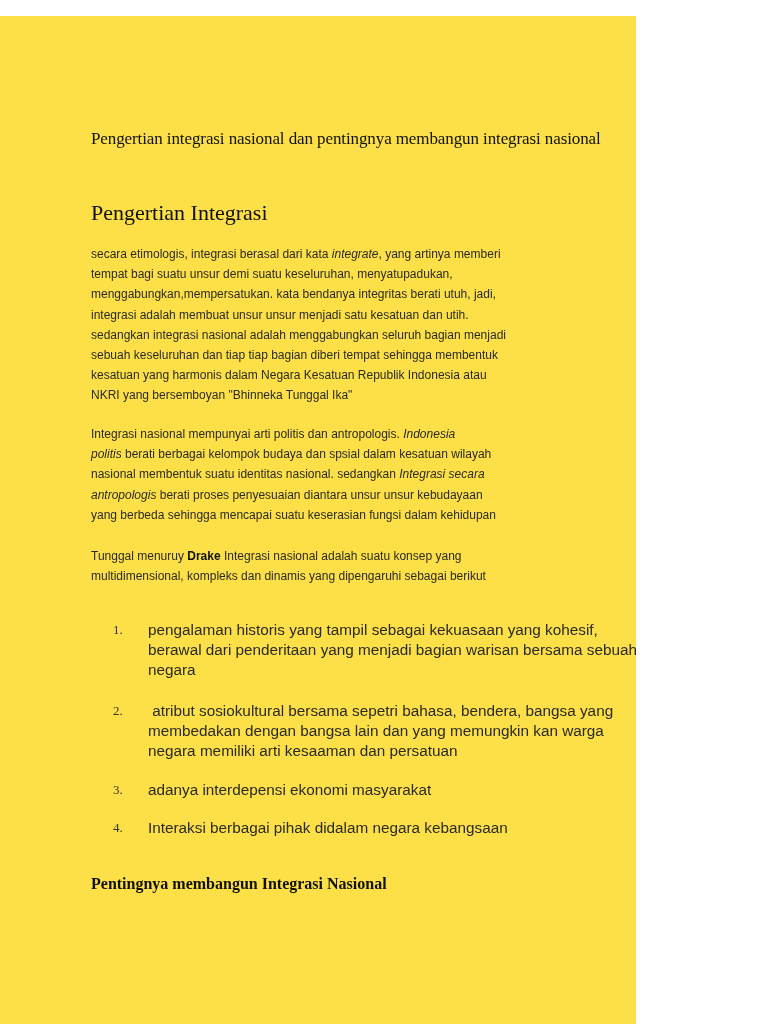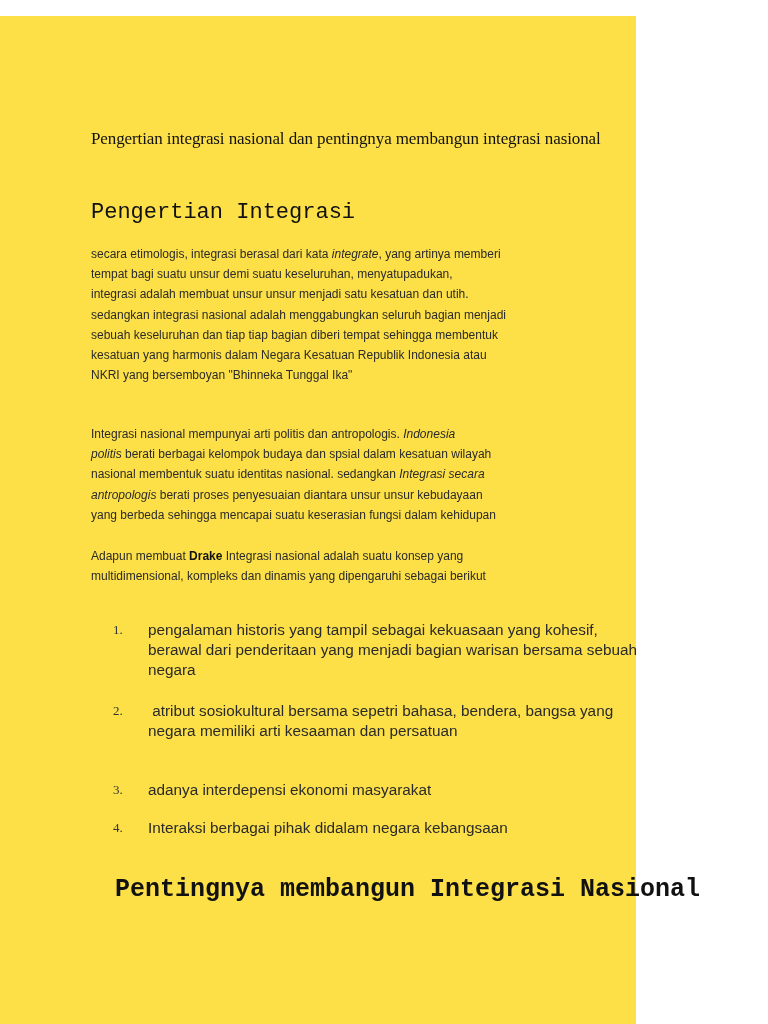--- a/index.html
+++ b/index.html
@@ -5,24 +5,24 @@
   html, body { margin: 0; padding: 0; background: #ffffff; }
   body { width: 768px; height: 1024px; position: relative; overflow: hidden; }
   .page { position: absolute; left: 0; top: 16px; width: 636px; height: 1024px; background: #fde047; }
   .doc-title {
     position: absolute; left: 91px; top: 113px;
     font-family: "Liberation Serif", serif; font-size: 17px; color: #111;
     white-space: nowrap; letter-spacing: -0.1px;
   }
   .h2 {
     position: absolute; left: 91px;
-    font-family: Liberation Mono, monospace; font-size: 22px; color: #111;
+    font-family: Liberation Serif, serif; font-size: 22px; color: #111;
     white-space: nowrap;
   }
-  .h2.bold { font-weight: bold; font-size: 25px; margin-left: 24px; }
+  .h2.bold { font-weight: bold; font-size: 16px; }
   .para {
     position: absolute; left: 91px; width: 600px;
     font-family: "Liberation Sans", sans-serif; font-size: 12px; line-height: 20.2px; color: #2a2a2a;
   }
   .para .line { display: block; white-space: nowrap; }
   .para i { font-style: italic; }
   .para b { font-weight: bold; color: #111; }
   .list { position: absolute; left: 91px; width: 600px; font-family: "Liberation Sans", sans-serif; font-size: 15.3px; line-height: 20.2px; color: #2a2a2a; }
   .li { position: absolute; left: 0; }
   .li .num { position: absolute; left: 22px; width: 20px; font-family: "Liberation Serif", serif; font-size: 13px; color: #333; }
@@ -34,53 +34,55 @@
 
 <div class="page">
 
   <div class="doc-title">Pengertian integrasi nasional dan pentingnya membangun integrasi nasional</div>
 
   <div class="h2" style="top:184px;">Pengertian Integrasi</div>
 
   <div class="para" style="top:228px;">
     <span class="line"><span>secara etimologis, integrasi berasal dari kata </span><i>integrate</i><span>, yang artinya memberi</span></span>
     <span class="line">tempat bagi suatu unsur demi suatu keseluruhan, menyatupadukan,</span>
+    <span class="line">menggabungkan,mempersatukan. kata bendanya integritas berati utuh, jadi,</span>
     <span class="line">integrasi adalah membuat unsur unsur menjadi satu kesatuan dan utih.</span>
     <span class="line">sedangkan integrasi nasional adalah menggabungkan seluruh bagian menjadi</span>
     <span class="line">sebuah keseluruhan dan tiap tiap bagian diberi tempat sehingga membentuk</span>
     <span class="line">kesatuan yang harmonis dalam Negara Kesatuan Republik Indonesia atau</span>
     <span class="line">NKRI yang bersemboyan "Bhinneka Tunggal Ika"</span>
   </div>
 
   <div class="para" style="top:408px;">
     <span class="line"><span>Integrasi nasional mempunyai arti politis dan antropologis. </span><i>Indonesia</i></span>
     <span class="line"><i>politis</i><span> berati berbagai kelompok budaya dan spsial dalam kesatuan wilayah</span></span>
     <span class="line"><span>nasional membentuk suatu identitas nasional. sedangkan </span><i>Integrasi secara</i></span>
     <span class="line"><i>antropologis</i><span> berati proses penyesuaian diantara unsur unsur kebudayaan</span></span>
     <span class="line">yang berbeda sehingga mencapai suatu keserasian fungsi dalam kehidupan</span>
   </div>
 
   <div class="para" style="top:530px;">
-    <span class="line"><span>Adapun membuat </span><b>Drake</b><span> Integrasi nasional adalah suatu konsep yang</span></span>
+    <span class="line"><span>Tunggal menuruy </span><b>Drake</b><span> Integrasi nasional adalah suatu konsep yang</span></span>
     <span class="line">multidimensional, kompleks dan dinamis yang dipengaruhi sebagai berikut</span>
   </div>
 
   <div class="list" style="top:604px;">
     <div class="li" style="top:0px;">
       <span class="num">1.</span>
       <span class="txt">
         <span class="line">pengalaman historis yang tampil sebagai kekuasaan yang kohesif,</span>
         <span class="line">berawal dari penderitaan yang menjadi bagian warisan bersama sebuah</span>
         <span class="line">negara</span>
       </span>
     </div>
     <div class="li" style="top:81px;">
       <span class="num">2.</span>
       <span class="txt">
         <span class="line" style="white-space:pre;text-align:right;"> atribut sosiokultural bersama sepetri bahasa, bendera, bangsa yang</span>
+        <span class="line">membedakan dengan bangsa lain dan yang memungkin kan warga</span>
         <span class="line">negara memiliki arti kesaaman dan persatuan</span>
       </span>
     </div>
     <div class="li" style="top:160px;">
       <span class="num">3.</span>
       <span class="txt">
         <span class="line">adanya interdepensi ekonomi masyarakat</span>
       </span>
     </div>
     <div class="li" style="top:198px;">

